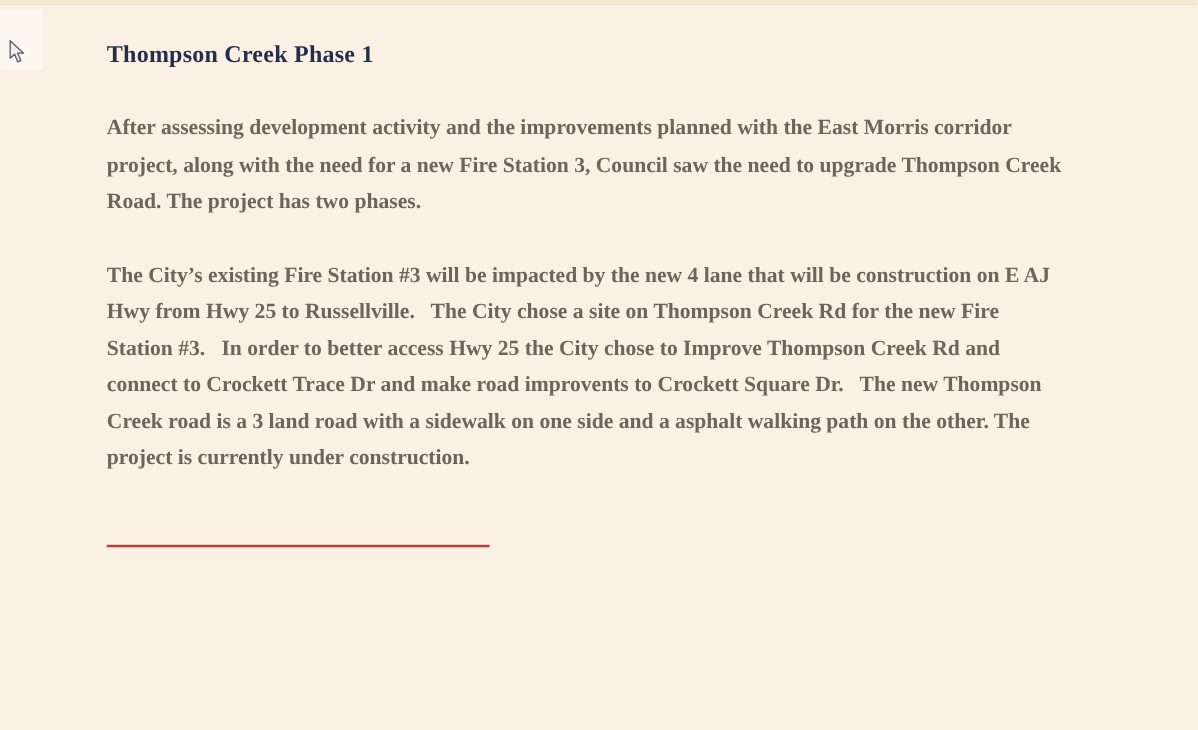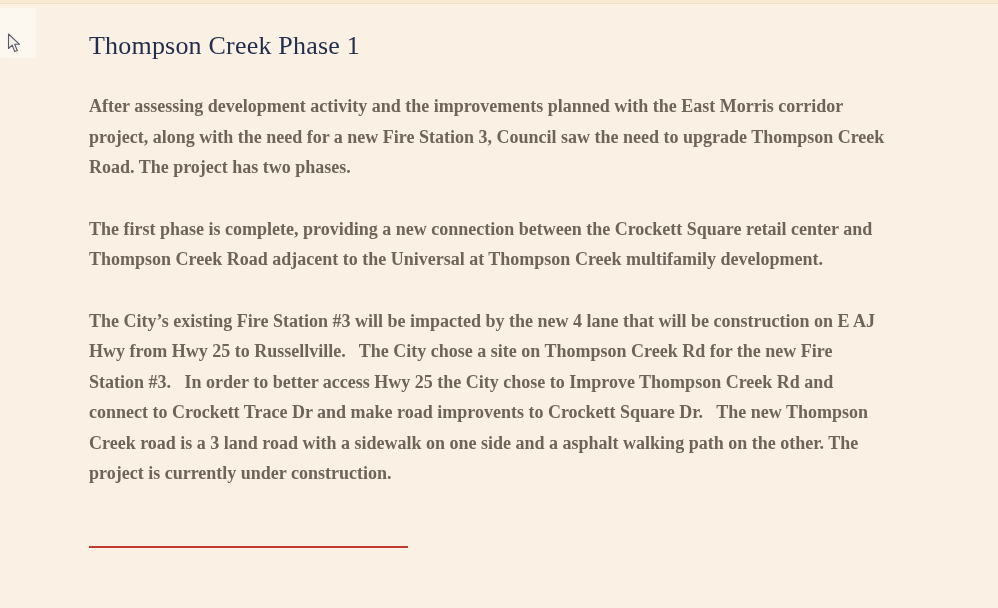--- a/index.html
+++ b/index.html
@@ -27,21 +27,21 @@
     background:var(--highlight-bg);
     border-radius:2px;
   }
   .cursor{
     position:absolute;top:33px;left:7px;width:15px;height:21px;
   }
   .article{
     position:absolute;top:27px;left:89px;width:800px;
   }
   h1.page-title{
-    font-size:26px;line-height:38px;font-weight:400;
+    font-size:20px;line-height:38px;font-weight:700;
     color:var(--title-color);
     letter-spacing:0.2px;
     margin-bottom:26px;
   }
   p.body-par{
     font-size:18px;line-height:30.5px;
     color:var(--body-text);
     margin-bottom:31px;
     white-space:pre-wrap;
     font-weight:bold;
@@ -61,16 +61,15 @@
 
 <div class="cursor">
   <svg width="15" height="21" viewBox="0 0 15 21" xmlns="http://www.w3.org/2000/svg">
     <path d="M1.5 1 L1.5 15.5 L5.2 12.2 L7.8 18.6 L10.3 17.5 L7.7 11.3 L12.6 11.3 Z" fill="#f3efe8" stroke="#565b67" stroke-width="1.1" stroke-linejoin="round"></path>
   </svg>
 </div>
 
 <div class="article">
   <h1 class="page-title">Thompson Creek Phase 1</h1>
   <p class="body-par">After assessing development activity and the improvements planned with the East Morris corridor project, along with the need for a new Fire Station 3, Council saw the need to upgrade Thompson Creek Road. The project has two phases.</p>
-  <p class="body-par">The first phase is complete, providing a new connection between the Crockett Square retail center and Thompson Creek Road adjacent to the Universal at Thompson Creek multifamily development.</p>
   <p class="body-par">The City’s existing Fire Station #3 will be impacted by the new 4 lane that will be construction on E AJ Hwy from Hwy 25 to Russellville.   The City chose a site on Thompson Creek Rd for the new Fire Station #3.   In order to better access Hwy 25 the City chose to Improve Thompson Creek Rd and connect to Crockett Trace Dr and make road improvents to Crockett Square Dr.   The new Thompson Creek road is a 3 land road with a sidewalk on one side and a asphalt walking path on the other. The project is currently under construction.</p>
   <div class="divider"></div>
 </div>
 
 </body></html>

